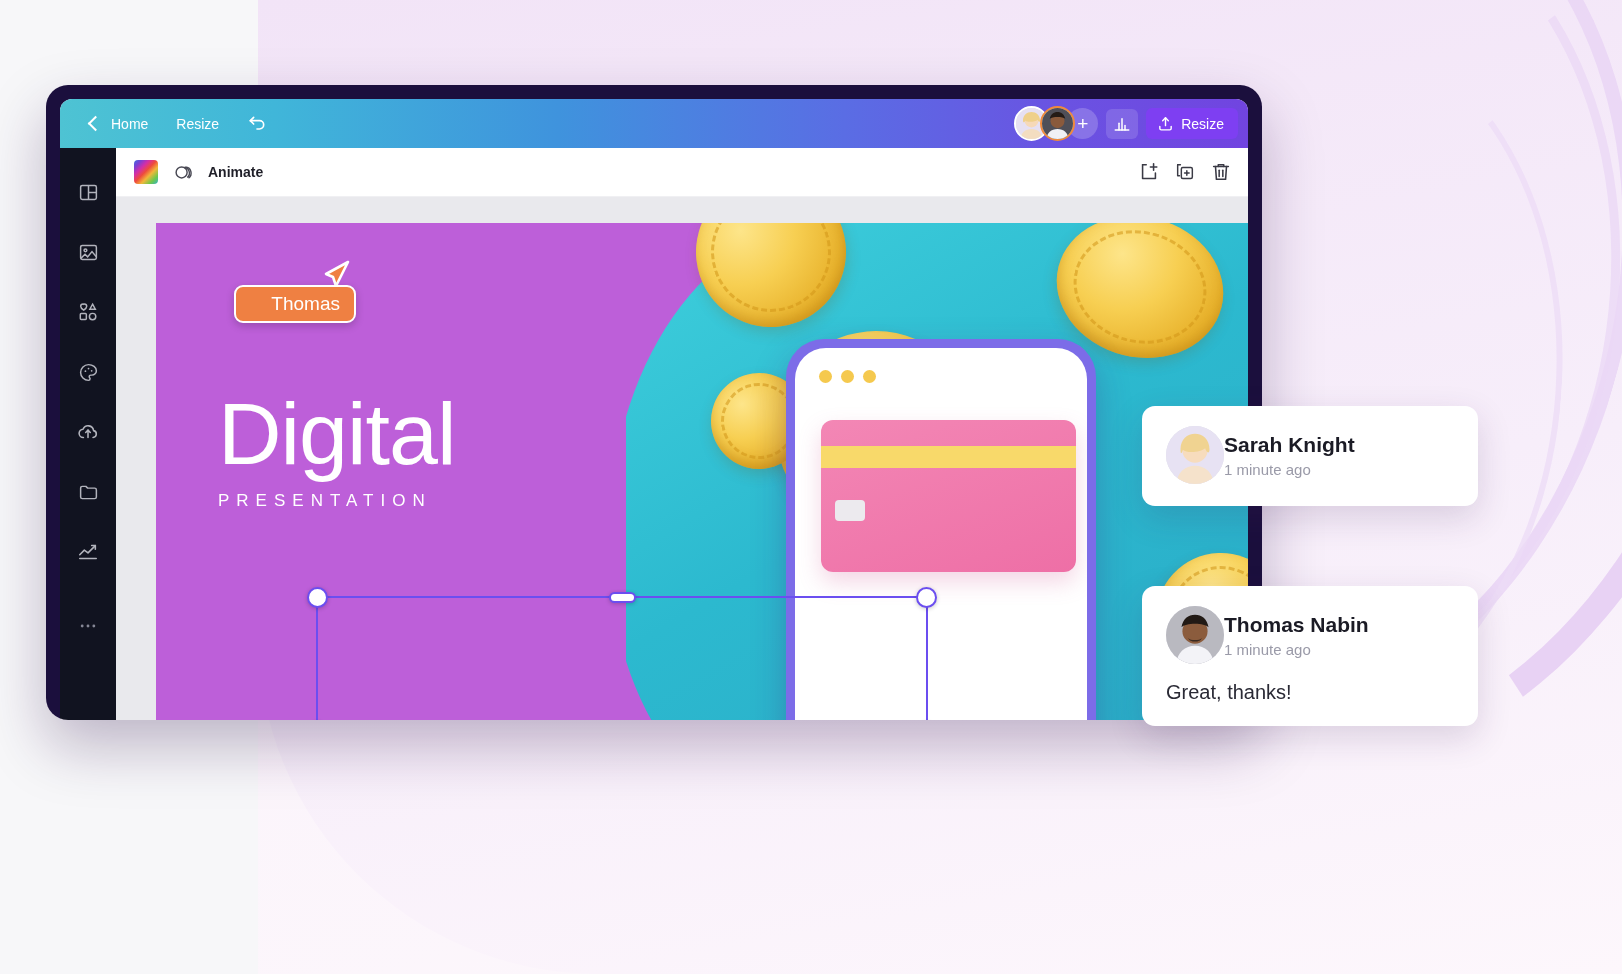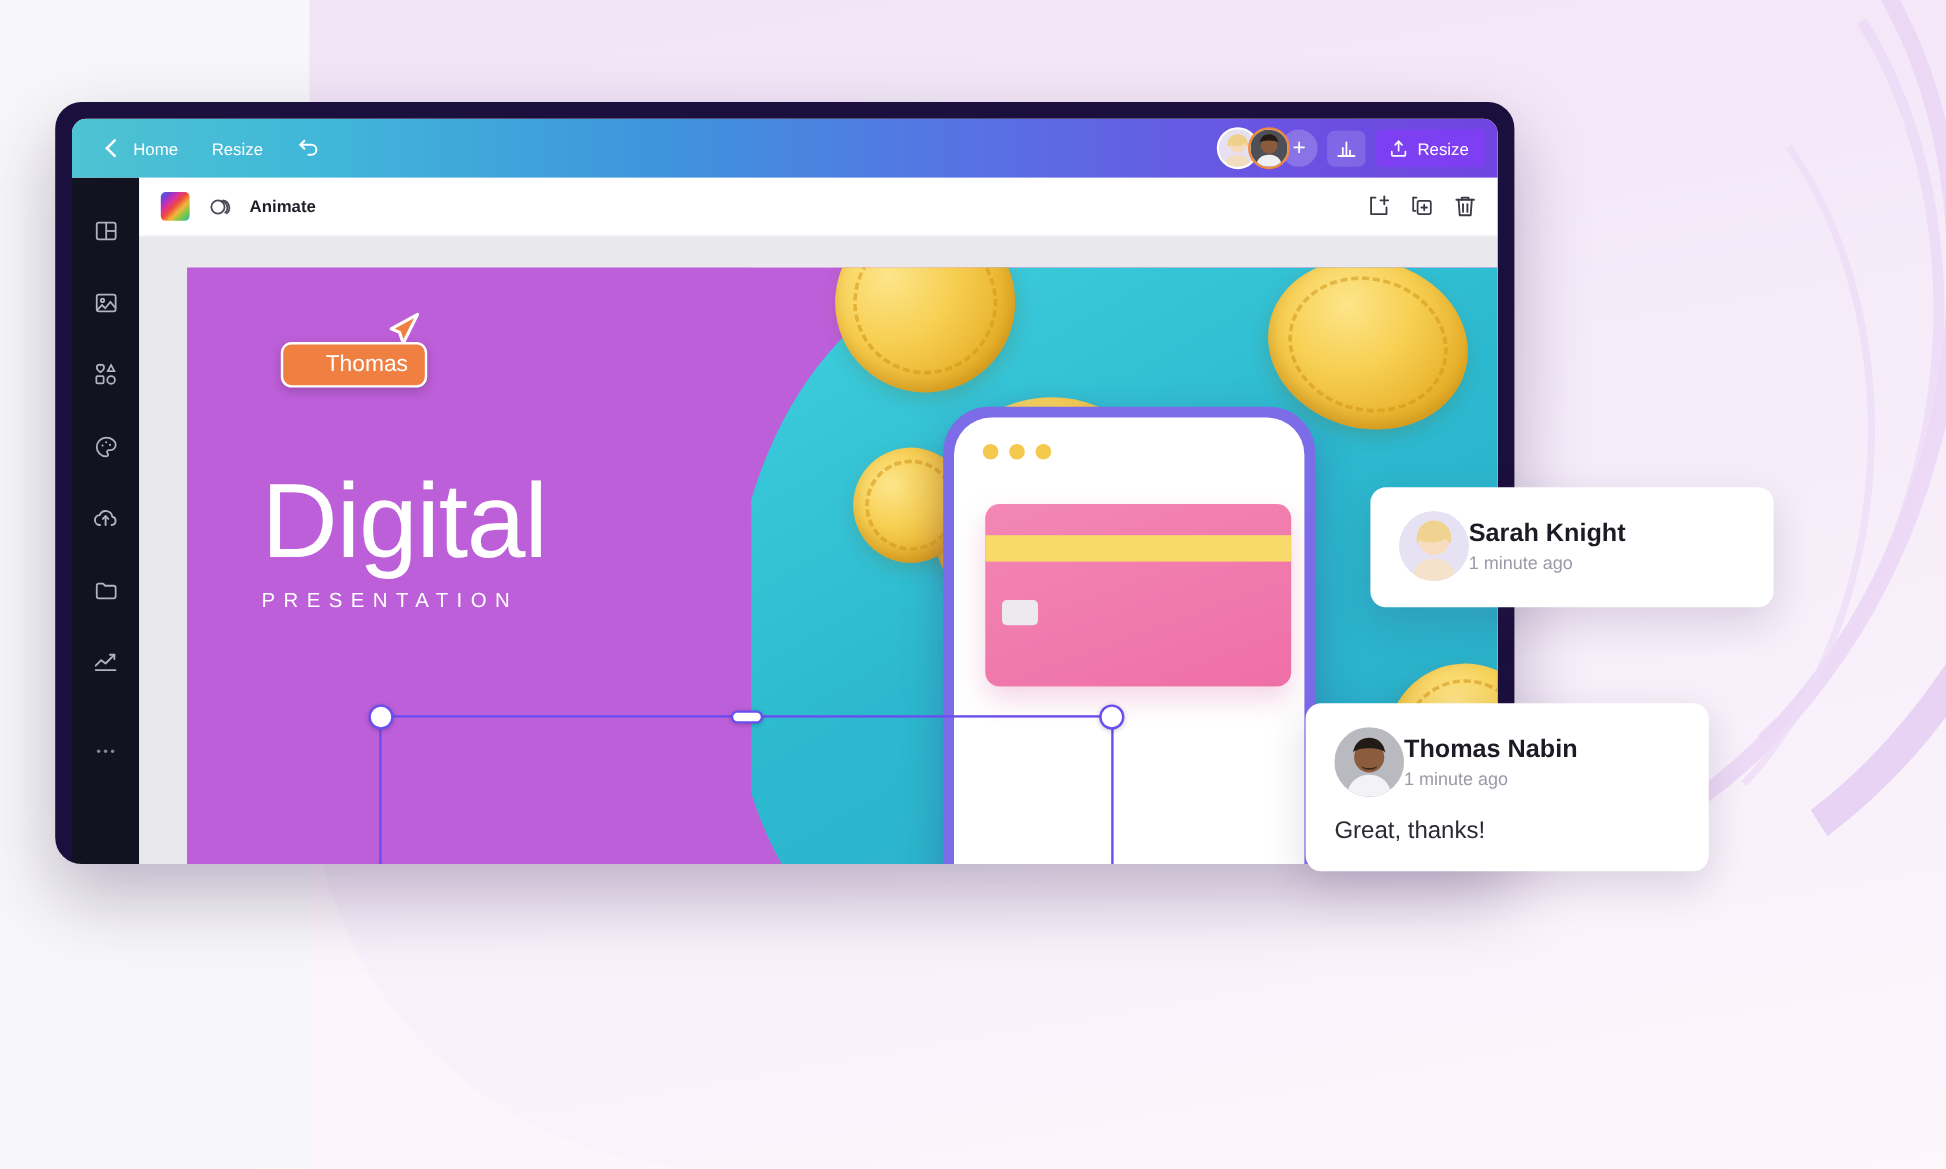--- a/index.html
+++ b/index.html
@@ -635,21 +635,21 @@
           <path d="M15 24c0-10 7-16 15-16s15 6 15 16c0 5-3 4-4.5-1-4 4-19 5.5-23 1.5-1.5 5-2.5 4.5-2.5-.5z" fill="#f0d391"></path>
         </svg>
       </div>
       <div>
         <div class="cm-name">Sarah Knight</div>
         <div class="cm-time">1 minute ago</div>
       </div>
     </div>
   </div>
 
-  <div class="comment" style="left:1088px;top:586px;width:336px;">
+  <div class="comment" style="left:1142px;top:586px;width:336px;">
     <div class="cm-head">
       <div class="cm-av">
         <svg viewBox="0 0 60 60" width="100%" height="100%">
           <rect width="60" height="60" fill="#b9b9c0"></rect>
           <circle cx="30" cy="26" r="13" fill="#8b5c3d"></circle>
           <path d="M11 60c0-12 9-19 19-19s19 7 19 19z" fill="#f3f3f7"></path>
           <path d="M16 22c1.5-9 7-13 14-13s12.5 4 14 13c-4-5-24-5-28 0z" fill="#221a15"></path>
           <path d="M23 33c2 3 12 3 14 0-1 5-13 5-14 0z" fill="#3a2a20"></path>
         </svg>
       </div>

